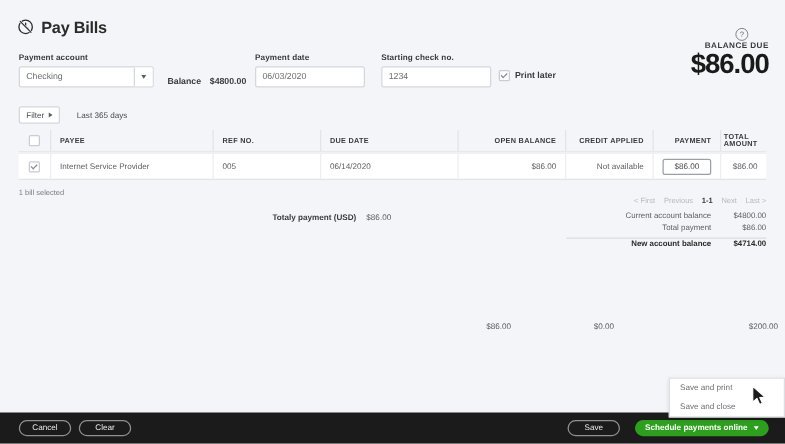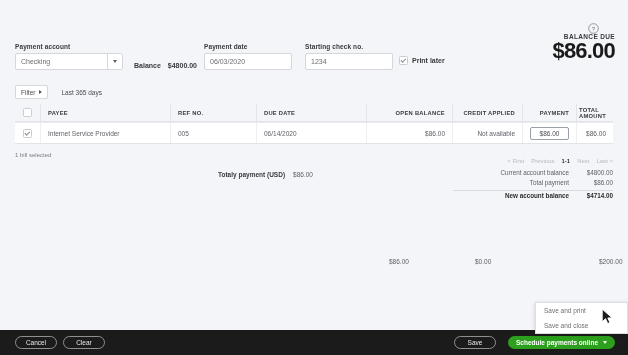--- a/index.html
+++ b/index.html
@@ -240,20 +240,31 @@
     border-right: 2.5px solid transparent;
     border-top: 3px solid #ffffff;
   }
 </style>
 </head>
 <body>
 
 <div class="app">
 
   <div class="page-header">
+    <div class="title-wrap">
+      <span class="history-icon">
+        <svg viewBox="0 0 16 16" width="13" height="13">
+          <circle cx="8" cy="8" r="6.6" fill="none" stroke="#2b2b2b" stroke-width="1.3"></circle>
+          <path d="M8 4.4 V8 L10.6 9.6" fill="none" stroke="#2b2b2b" stroke-width="1.3" stroke-linecap="round"></path>
+          <path d="M2 2 L14 14" stroke="#f4f5f8" stroke-width="2.2"></path>
+          <path d="M2.4 2.4 L13.6 13.6" stroke="#2b2b2b" stroke-width="1.2"></path>
+        </svg>
+      </span>
+      <span class="page-title">Pay Bills</span>
+    </div>
 
     <span class="help-icon">
       <svg viewBox="0 0 16 16" width="11" height="11">
         <circle cx="8" cy="8" r="7" fill="none" stroke="#6e7075" stroke-width="1"></circle>
         <text x="8" y="11.4" font-size="9" text-anchor="middle" fill="#6e7075" font-family="Liberation Sans, sans-serif">?</text>
       </svg>
     </span>
 
     <div class="balance-due-block">
       <div class="balance-due-label">BALANCE DUE</div>

